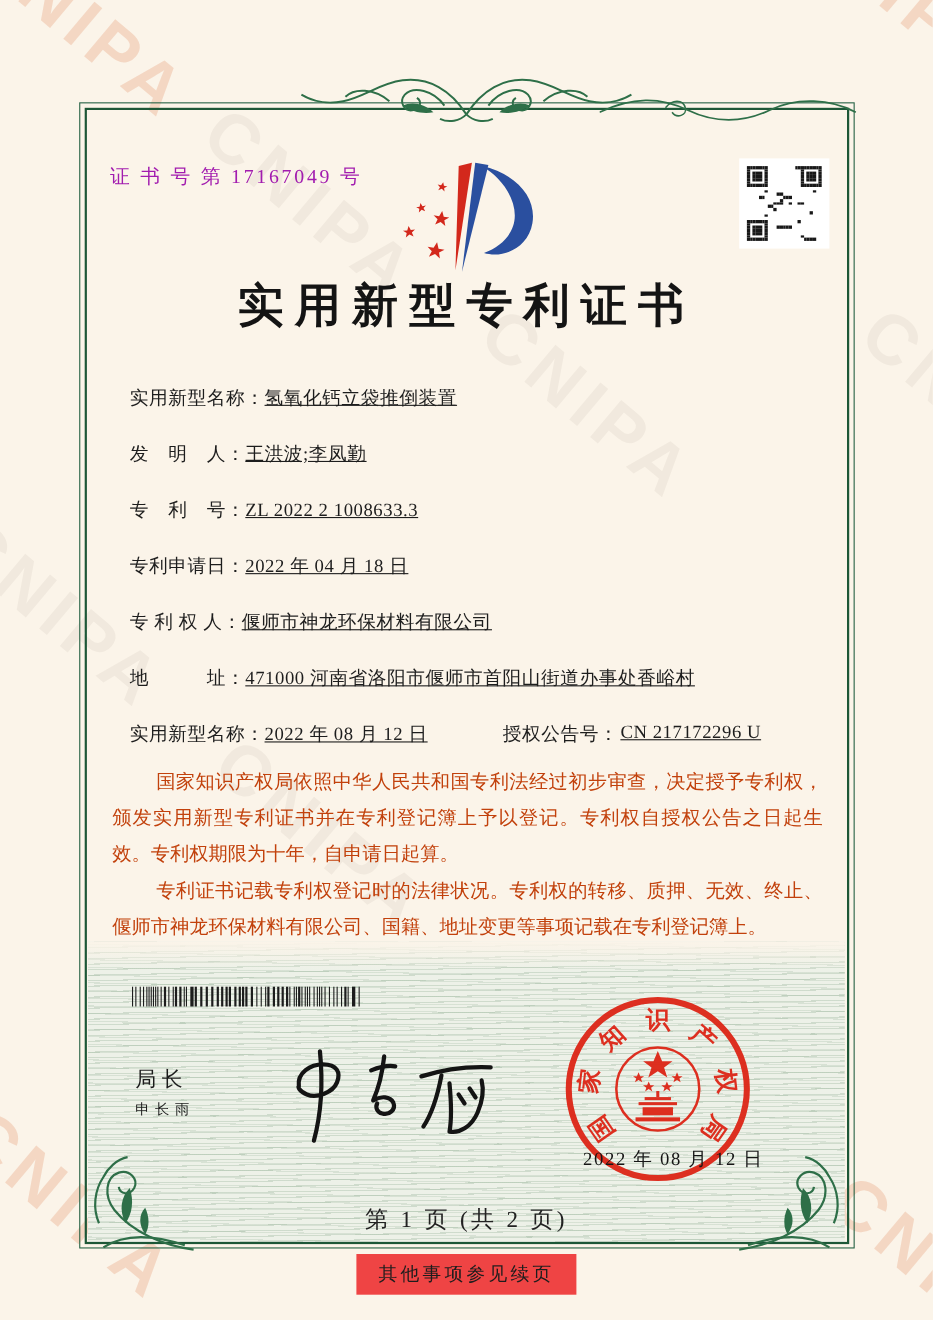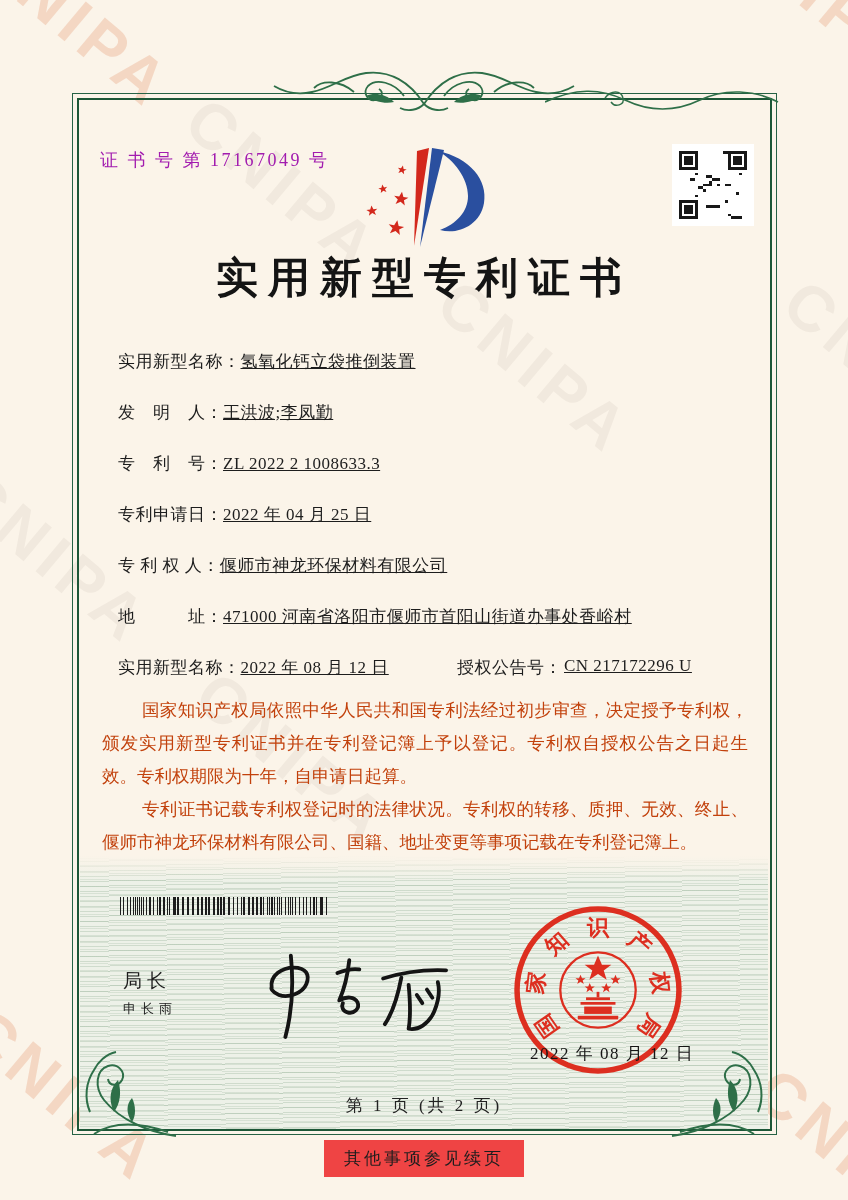--- a/index.html
+++ b/index.html
@@ -70,21 +70,21 @@
   
   .barcode{position:absolute;left:120px;top:897px;width:218px;height:18px;z-index:6;}
   #barcode-bars{display:flex;height:100%;}
   #barcode-bars span{background:#1d1d1d;height:100%;flex:0 0 auto;}
   .director-label{position:absolute;left:123px;top:968px;font-size:19px;letter-spacing:5px;color:#1c1c1c;z-index:6;}
   .director-name{position:absolute;left:123px;top:1000px;font-size:13px;letter-spacing:5px;color:#1c1c1c;z-index:6;}
   .signature{position:absolute;left:250px;top:942px;z-index:6;}
   .seal{position:absolute;left:506px;top:898px;z-index:6;opacity:.95;}
   .seal-ch{font-size:24px;font-weight:700;fill:#dd2516;text-anchor:middle;}
   .seal-date{position:absolute;left:530px;top:1042px;font-size:17px;letter-spacing:1.5px;color:#151515;z-index:7;}
-  .page-num{position:absolute;left:0;top:1094px;width:848px;text-align:center;font-size:17px;
+  .page-num{position:absolute;left:0;top:1094px;width:848px;text-align:center;font-size:21px;
       letter-spacing:3px;color:#222;z-index:6;}
 
   
   .foot-note{position:absolute;left:50%;top:1140px;transform:translateX(-50%);
       background:#ef4444;padding:7px 20px;font-size:17px;letter-spacing:3px;color:#1d1d1d;z-index:5;}
 </style>
 </head>
 <body>
 
 <div class="page">
@@ -795,21 +795,21 @@
     <div class="frow">
       <span class="flabel">实用新型名称：</span><span class="fvalue">氢氧化钙立袋推倒装置</span>
     </div>
     <div class="frow">
       <span class="flabel">发　明　人：</span><span class="fvalue">王洪波;李凤勤</span>
     </div>
     <div class="frow">
       <span class="flabel">专　利　号：</span><span class="fvalue">ZL 2022 2 1008633.3</span>
     </div>
     <div class="frow">
-      <span class="flabel">专利申请日：</span><span class="fvalue">2022 年 04 月 25 日</span>
+      <span class="flabel">专利申请日：</span><span class="fvalue">2022 年 04 月 18 日</span>
     </div>
     <div class="frow">
       <span class="flabel">专 利 权 人：</span><span class="fvalue">偃师市神龙环保材料有限公司</span>
     </div>
     <div class="frow">
       <span class="flabel">地　　　址：</span><span class="fvalue">471000 河南省洛阳市偃师市首阳山街道办事处香峪村</span>
     </div>
     <div class="frow">
       <span class="flabel">实用新型名称：</span><span class="fvalue">2022 年 08 月 12 日</span>
       <span class="flabel second-label">授权公告号：</span><span class="fvalue second-value">CN 217172296 U</span>

